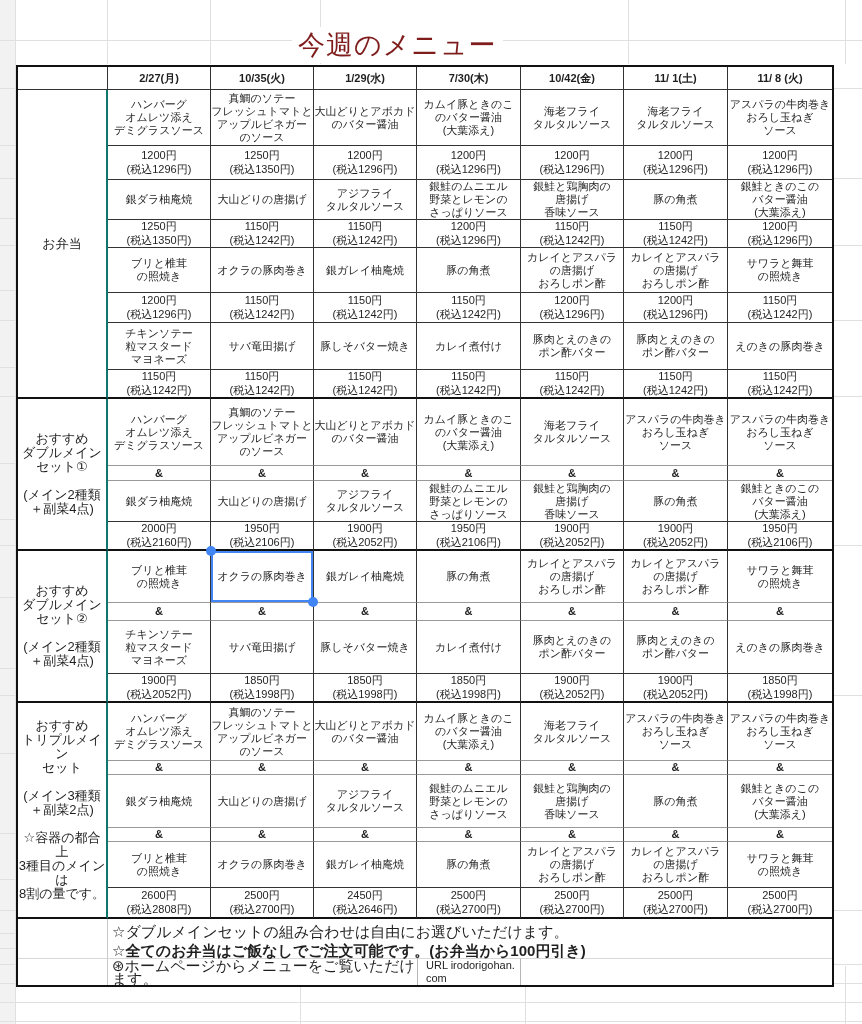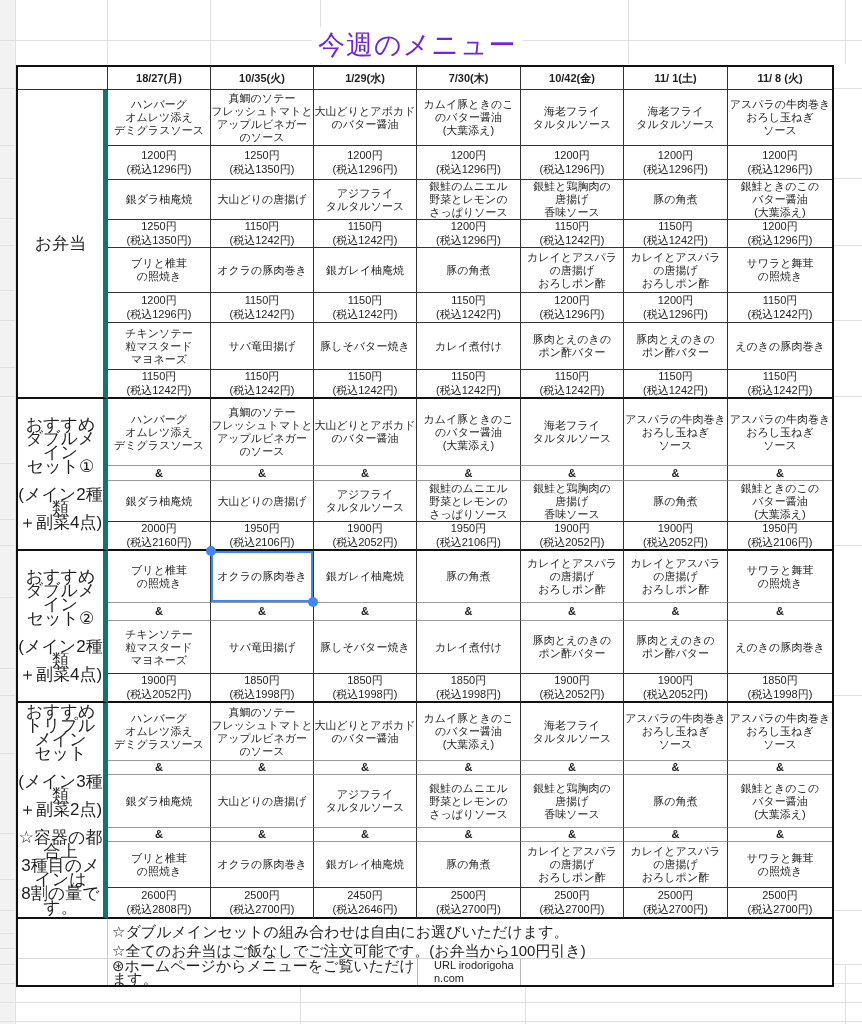--- a/index.html
+++ b/index.html
@@ -1,39 +1,39 @@
 <!DOCTYPE html>
 <html><head>
 <meta charset="utf-8">
 <style>
   html,body{margin:0;padding:0;background:#fff;}
   #screen{position:relative;width:862px;height:1024px;background:#ffffff;overflow:hidden;
     font-family:"Liberation Sans","DejaVu Sans",sans-serif;color:#1f1f1f;}
   .left-strip{position:absolute;left:0;top:0;width:15px;height:1024px;background:#f2f2f2;}
   .vline{position:absolute;width:1px;background:#e0e0e0;}
   .hline{position:absolute;height:1px;background:#e0e0e0;}
-  .sheet-title{position:absolute;top:27px;left:312px;background:#fff;padding:0 6px;
-    font-size:27px;letter-spacing:1px;color:#6d28d9;white-space:nowrap;}
+  .sheet-title{position:absolute;top:27px;left:292px;background:#fff;padding:0 6px;
+    font-size:27px;letter-spacing:1px;color:#7f1d1d;white-space:nowrap;}
   table.menu{position:absolute;left:16px;top:65px;width:814px;border-collapse:separate;
     border-spacing:0;table-layout:fixed;border:2px solid #111;background:#fff;}
   td{padding:0;margin:0;vertical-align:middle;text-align:center;font-size:11px;
     line-height:13px;white-space:pre-line;overflow:visible;word-break:break-all;}
   td.grid{border-right:1px solid #333;border-bottom:1px solid #333;}
   td.last-col{border-right:none;}
   tr.last-row td{border-bottom:none;}
   td.header{font-weight:bold;font-size:11px;}
-  td.label-cell{border-right:5px solid #0f766e;border-bottom:2px solid #111;font-size:17px;line-height:14px;}
+  td.label-cell{border-right:2px solid #0f766e;border-bottom:2px solid #111;font-size:13px;line-height:14px;}
   tr.group-end td{border-bottom-width:2px;border-bottom-color:#111;}
   tr.before-amp td.grid{border-bottom:1px solid #9a9a9a;}
   tr.r-amp td.grid{border-bottom:1px solid #9a9a9a;font-weight:bold;}
   tr.r-price td{line-height:13.5px;}
   td.note-label{border-right:1px solid #c9c9c9;}
   td.note-text{text-align:left;padding-left:4px;font-size:15px;}
   tr.note-sep td{border-top:1px solid #d8d8d8;}
-  td.url-cell{border:1px solid #b5b5b5;text-align:left;padding-left:16px;font-size:11px;}
+  td.url-cell{border:1px solid #b5b5b5;text-align:left;padding-left:8px;font-size:11px;}
   td.selected{box-shadow:inset 0 0 0 2px #4285f4;position:relative;}
   .handle{position:absolute;width:10px;height:10px;border-radius:50%;background:#4285f4;z-index:5;}
   .handle.tl{top:-5px;left:-5px;}
   .handle.br{bottom:-5px;right:-5px;}
 </style>
 </head>
 <body>
 
 <div id="screen">
   <div class="left-strip"></div>
@@ -91,21 +91,21 @@
         <col style="width:103px">
         <col style="width:103px">
       <col style="width:104px">
         <col style="width:103px">
         <col style="width:104px">
         <col style="width:104px">
     </colgroup>
     <tbody id="menu-body">
         <tr style="height: 23px;">
           <td class="grid header"></td>
-          <td class="grid header">18/27(月)</td>
+          <td class="grid header">2/27(月)</td>
           <td class="grid header">10/35(火)</td>
           <td class="grid header">1/29(水)</td>
           <td class="grid header">7/30(木)</td>
           <td class="grid header">10/42(金)</td>
           <td class="grid header">11/ 1(土)</td>
           <td class="grid header last-col">11/ 8 (火)</td>
         </tr>
         <tr class="r-dish" style="height: 56px;">
           <td rowspan="8" class="label-cell">お弁当</td>
           <td class="grid">ハンバーグ
@@ -458,21 +458,21 @@
 (税込2700円)</td>
           <td class="grid">2500円
 (税込2700円)</td>
           <td class="grid last-col">2500円
 (税込2700円)</td>
         </tr>
         <tr style="height: 24px;">
           <td class="note-label"></td>
           <td class="note-text" colspan="7">☆ダブルメインセットの組み合わせは自由にお選びいただけます。</td>
         </tr>
-        <tr style="height: 15px;">
+        <tr style="height: 15px; font-weight: bold;">
           <td class="note-label"></td>
           <td class="note-text" colspan="7">☆全てのお弁当はご飯なしでご注文可能です。(お弁当から100円引き)</td>
         </tr>
         <tr class="note-sep last-row" style="height: 16px;">
           <td class="note-label"></td>
           <td class="note-text" colspan="3">⊛ホームページからメニューをご覧いただけます。</td>
           <td class="url-cell">URL irodorigohan.com</td>
           <td colspan="3"></td>
         </tr>
       </tbody>

